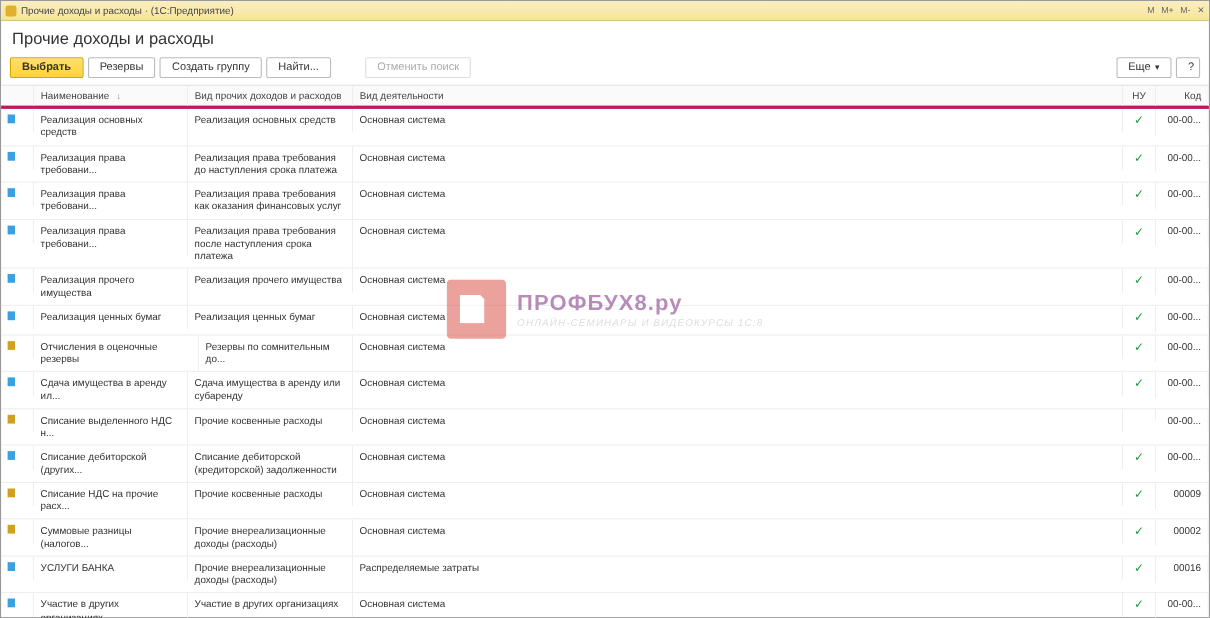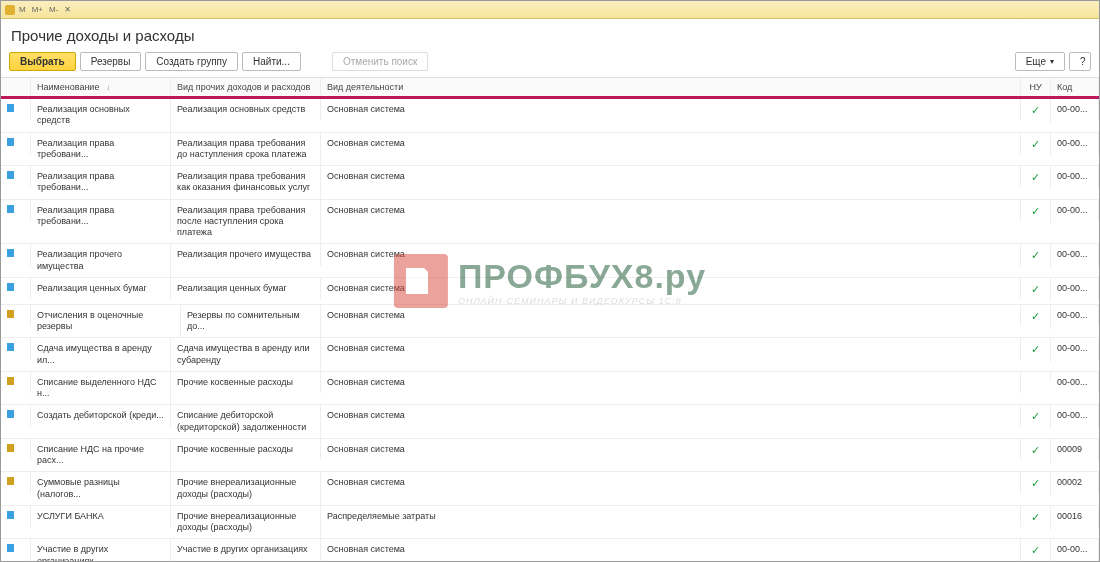--- a/index.html
+++ b/index.html
@@ -19,42 +19,43 @@
   .btn-more { display: flex; align-items: center; gap: 4px; }
   .chev { font-size: 8px; }
   .help { width: 18px; text-align: center; }
   .headers { display: flex; background: #fafafa; border-bottom: 3px solid #be185d; font-size: 9px; color: #444; }
   .col { padding: 4px 6px; border-right: 1px solid #eee; overflow: hidden; white-space: nowrap; text-overflow: ellipsis; }
   .c-icon { width: 30px; }
   .c-name { width: 140px; }
   .c-type { width: 150px; }
   .c-act  { flex: 1; }
   .c-nu   { width: 30px; text-align: center; }
-  .c-code { width: 48px; }
+  .c-code { width: 48px; text-align: right; }
   .sort-ind { color: #888; font-size: 8px; margin-left: 4px; }
   .rows { overflow-y: auto; height: calc(100% - 18px - 32px - 28px - 20px); }
   .row { display: flex; border-bottom: 1px solid #eee; min-height: 27px; align-items: flex-start; }
   .row .col { padding: 5px 6px; font-size: 9px; color: #333; white-space: normal; line-height: 1.25; }
   .ic { display: inline-block; width: 14px; height: 8px; }
   .ic-blue { background: linear-gradient(90deg,#3aa0e0 50%, transparent 50%); }
   .ic-gold { background: linear-gradient(90deg,#d0a020 50%, transparent 50%); }
   .nu-check { color: #1a9a3c; font-size: 11px; }
   .watermark { position: absolute; left: 50%; top: 50%; transform: translate(-50%,-50%); pointer-events: none; opacity: .5; text-align: left; display: flex; align-items: center; gap: 10px; }
   .wm-sq { width: 54px; height: 54px; background: #d9463a; border-radius: 4px; position: relative; }
   .wm-sq::after { content: ""; position: absolute; left: 12px; top: 14px; width: 26px; height: 26px; background: #fff; clip-path: polygon(0 0,70% 0,85% 15%,85% 100%,0 100%); }
-  .wm-txt .big { font-size: 34px; font-weight: bold; color: #14532d; letter-spacing: 1px; }
+  .wm-txt .big { font-size: 20px; font-weight: bold; color: #701a75; letter-spacing: 1px; }
   .wm-txt .small { font-size: 9px; color: #bbb; letter-spacing: 1px; font-style: italic; }
 </style>
 </head>
 <body>
 
 <div class="window">
 
   <div class="titlebar">
     <span class="titlebar-icon"></span>
+    <span class="titlebar-text">Прочие доходы и расходы · (1С:Предприятие)</span>
     <div class="titlebar-controls">
       <span>M</span>
       <span>M+</span>
       <span>M-</span>
       <span>✕</span>
     </div>
   </div>
 
   <div class="page-title">Прочие доходы и расходы</div>
 
@@ -152,21 +153,21 @@
       <div class="row">
         <div class="col c-icon"><span class="ic ic-gold"></span></div>
         <div class="col c-name"><span class="c-name-inner">Списание выделенного НДС н...</span></div>
         <div class="col c-type">Прочие косвенные расходы</div>
         <div class="col c-act">Основная система</div>
         <div class="col c-nu"></div>
         <div class="col c-code">00-00...</div>
       </div>
       <div class="row">
         <div class="col c-icon"><span class="ic ic-blue"></span></div>
-        <div class="col c-name"><span class="c-name-inner">Создать дебиторской (креди...</span></div>
+        <div class="col c-name"><span class="c-name-inner">Списание дебиторской (других...</span></div>
         <div class="col c-type">Списание дебиторской (кредиторской) задолженности</div>
         <div class="col c-act">Основная система</div>
         <div class="col c-nu"><span class="nu-check">✓</span></div>
         <div class="col c-code">00-00...</div>
       </div>
       <div class="row">
         <div class="col c-icon"><span class="ic ic-gold"></span></div>
         <div class="col c-name"><span class="c-name-inner">Списание НДС на прочие расх...</span></div>
         <div class="col c-type">Прочие косвенные расходы</div>
         <div class="col c-act">Основная система</div>

